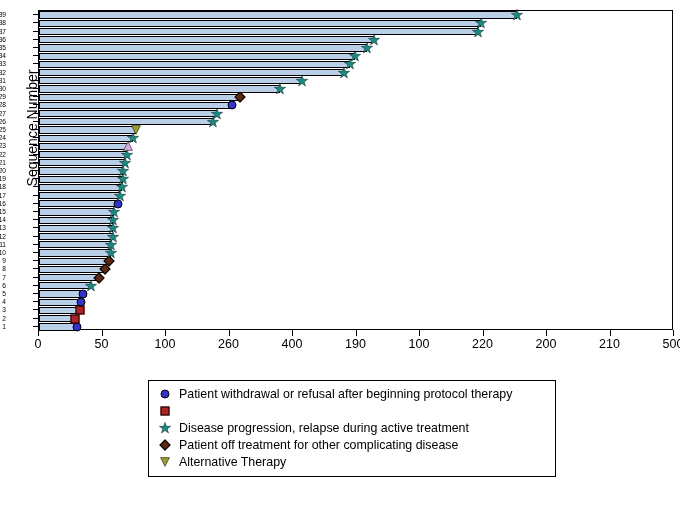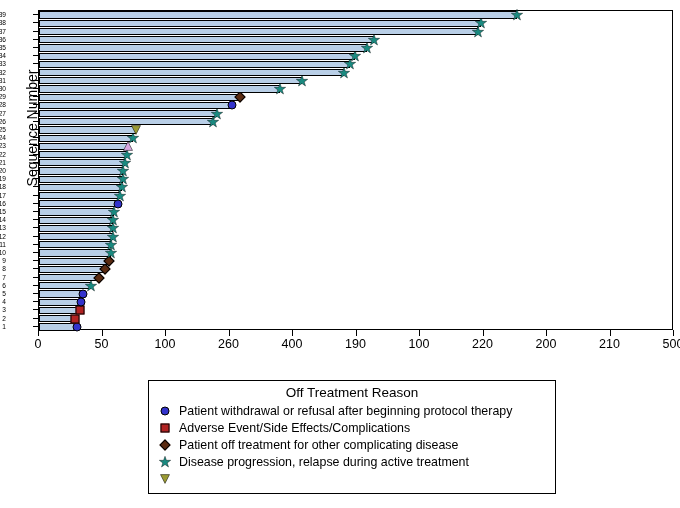--- a/index.html
+++ b/index.html
@@ -555,55 +555,54 @@
       <div class="xtick" style="left: 508px;"></div>
       <div class="xticklabel" style="left: 508px;">200</div>
       <div class="xtick" style="left: 571.5px;"></div>
       <div class="xticklabel" style="left: 571.5px;">210</div>
       <div class="xtick" style="left: 635px;"></div>
       <div class="xticklabel" style="left: 635px;">500</div>
     </div>
 
 
   <div id="legend">
-    <div id="legend-title">Off Treatment Reason</div>
     <div id="legend-items">
         <div class="legend-item">
           <span class="legend-swatch">
             <span class="marker m-circle" style="background: rgb(51, 51, 204);"></span>
           </span>
           <span class="legend-label">Patient withdrawal or refusal after beginning protocol therapy</span>
         </div>
         <div class="legend-item">
           <span class="legend-swatch">
             <span class="marker m-square" style="background: rgb(178, 34, 34);"></span>
           </span>
-          <span class="legend-label">Adverse Event/Side Effects/Complications</span>
-        </div>
-        <div class="legend-item">
-          <span class="legend-swatch">
-            <span class="marker m-diamond" style="background: rgb(91, 43, 17);"></span>
-          </span>
-          <span class="legend-label">Patient off treatment for other complicating disease</span>
         </div>
         <div class="legend-item">
           <span class="legend-swatch">
             <span class="marker m-star" style="width: 12px; height: 12px;">
               <svg width="12" height="12" viewBox="0 0 12 12">
                 <polygon points="6,0.3 7.4,4.3 11.7,4.3 8.2,6.9 9.5,11 6,8.5 2.5,11 3.8,6.9 0.3,4.3 4.6,4.3" fill="#1a8a80" stroke="#000" stroke-width="0.4"></polygon>
               </svg>
             </span>
           </span>
           <span class="legend-label">Disease progression, relapse during active treatment</span>
         </div>
         <div class="legend-item">
           <span class="legend-swatch">
+            <span class="marker m-diamond" style="background: rgb(91, 43, 17);"></span>
+          </span>
+          <span class="legend-label">Patient off treatment for other complicating disease</span>
+        </div>
+        <div class="legend-item">
+          <span class="legend-swatch">
             <span class="marker m-wedge" style="width: 10px; height: 10px;">
               <svg width="10" height="10" viewBox="0 0 10 10">
                 <polygon points="0.5,0.6 9.5,0.6 5,9.4" fill="#9a9a33" stroke="#000" stroke-width="0.5"></polygon>
               </svg>
             </span>
           </span>
+          <span class="legend-label">Alternative Therapy</span>
         </div>
       </div>
   </div>
 
 </div>
 
 </body></html>

